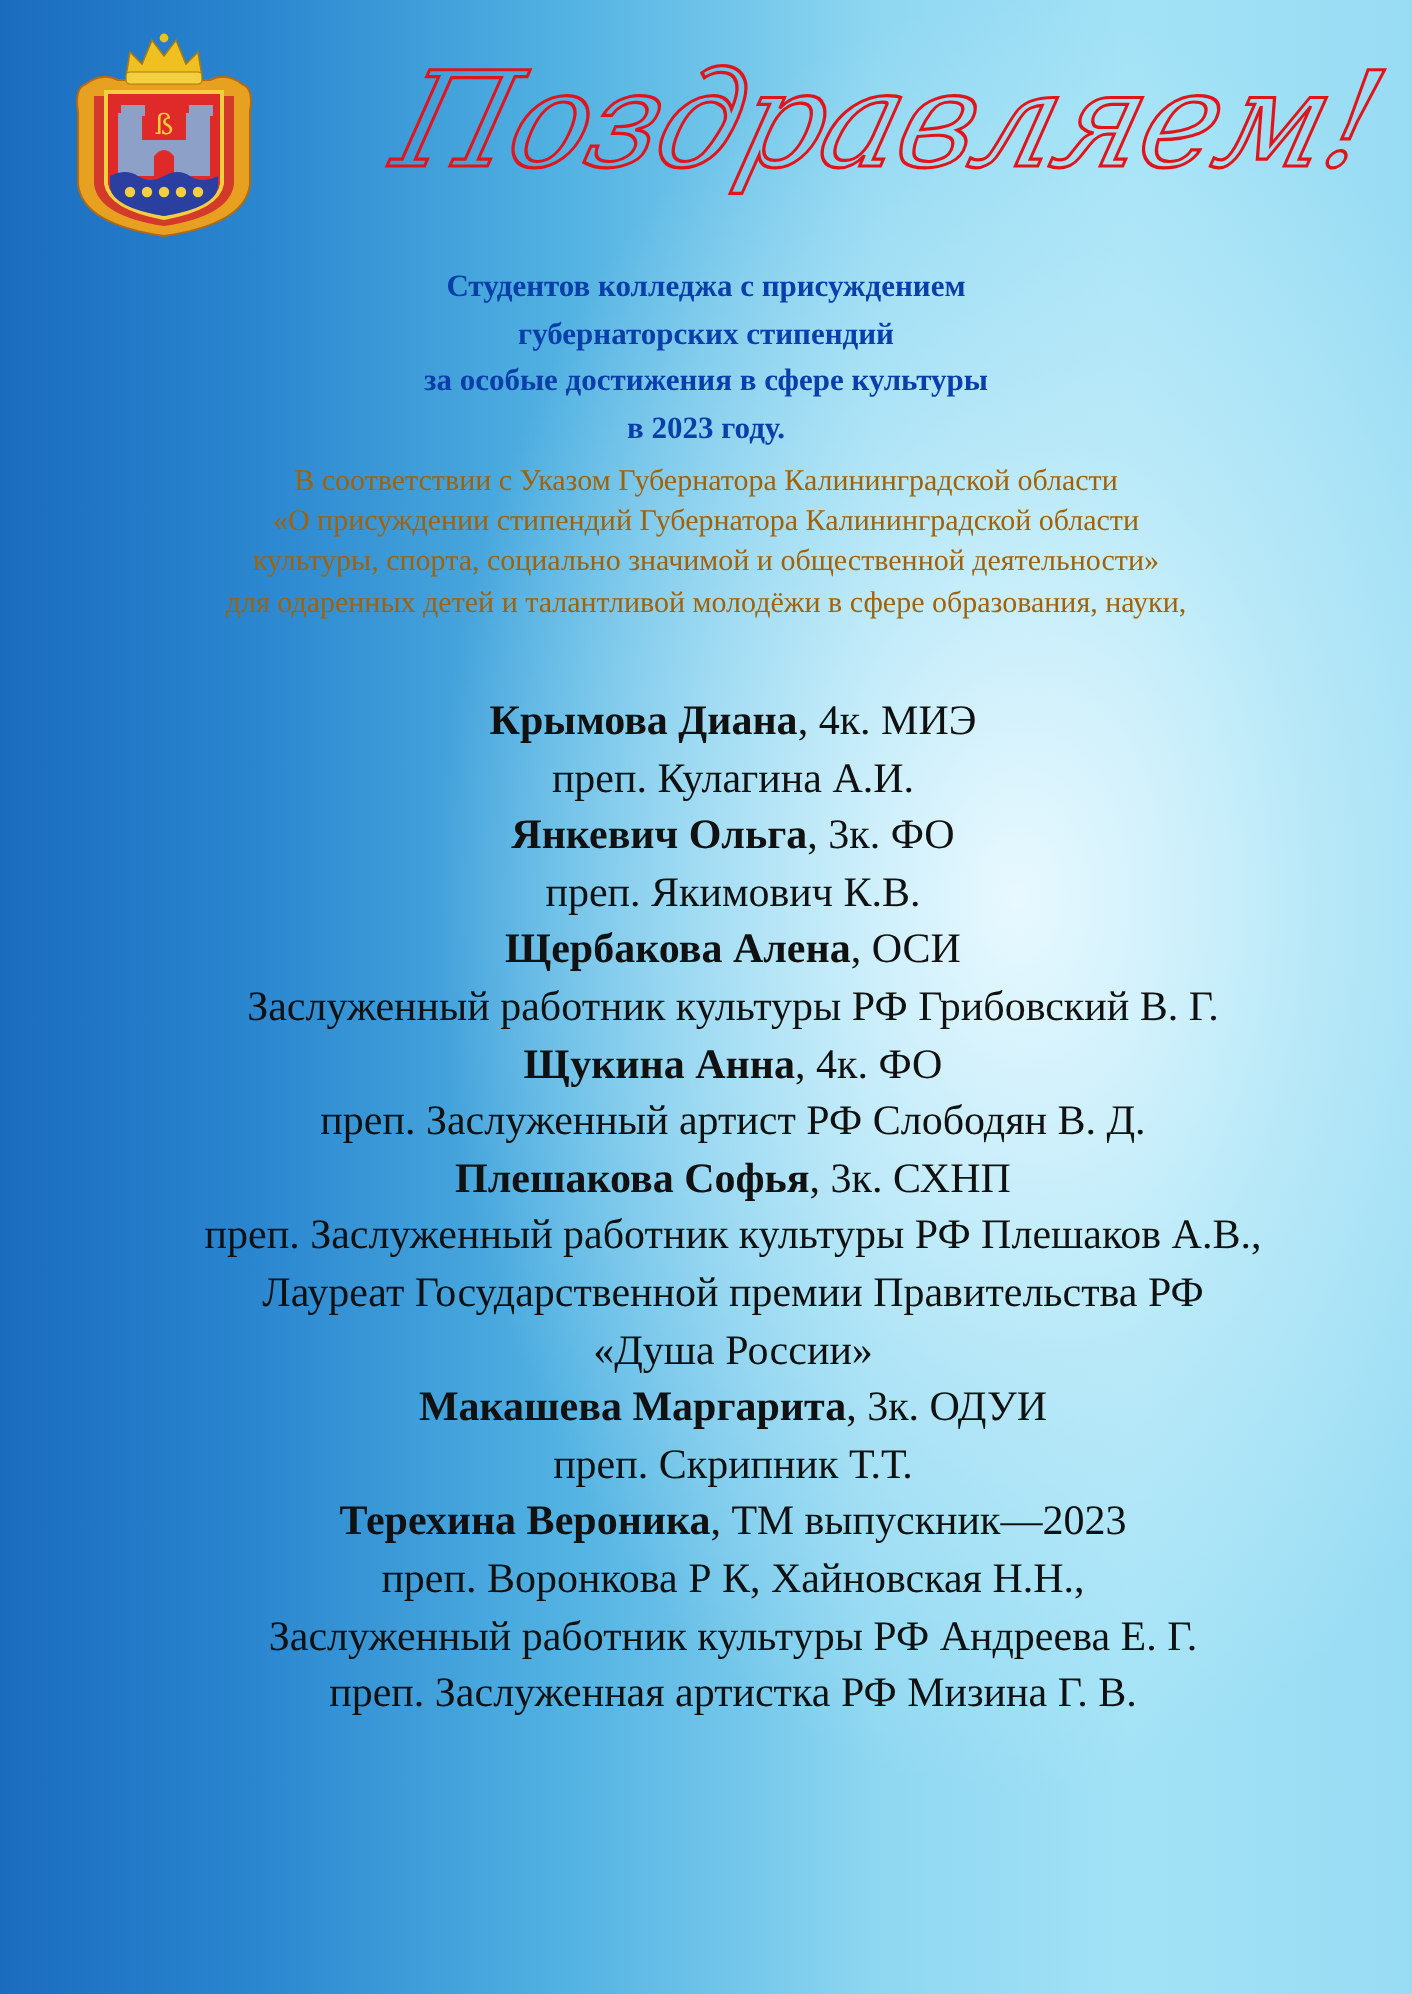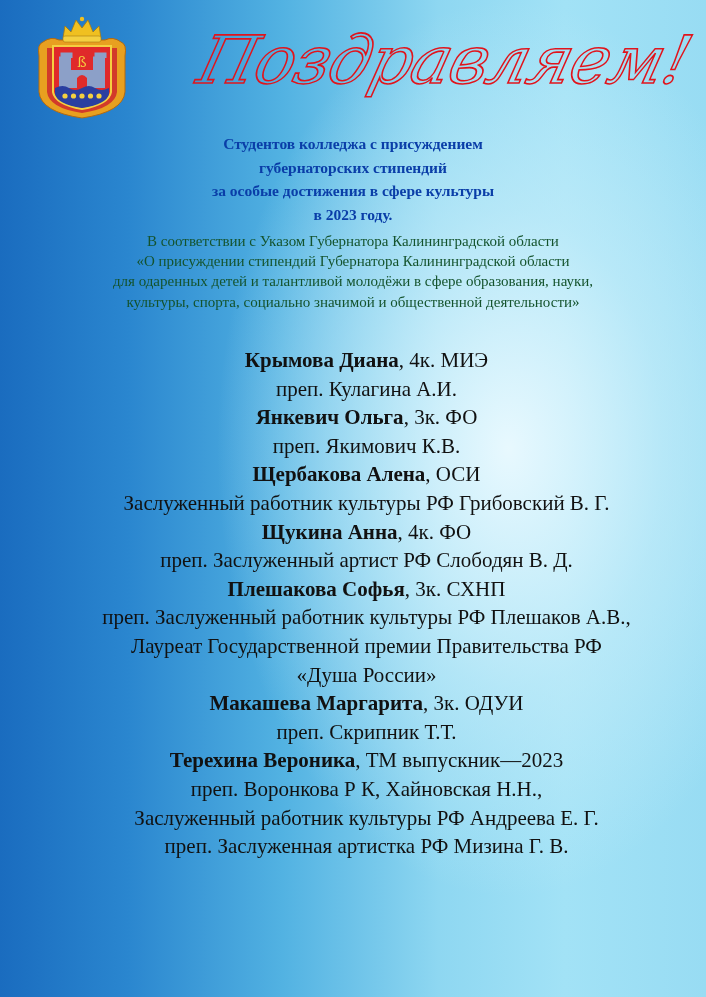--- a/index.html
+++ b/index.html
@@ -31,21 +31,21 @@
     text-align: center;
     font-family: Liberation Serif, serif;
     font-weight: bold; font-size: 15.5px; line-height: 23.5px;
     color: #0a3ea8;
   }
   .subhead div { white-space: nowrap; }
 
   .decree {
     position: absolute; left: 0; right: 0; top: 231px;
     text-align: center;
-    font-size: 15px; line-height: 20.2px; color: #14532d;
+    font-size: 15px; line-height: 20.2px; color: #a16207;
   }
   .decree div { white-space: nowrap; }
 
   .awardees {
     position: absolute; left: 0; right: 0; top: 346px;
     text-align: center; color: #111;
     font-size: 21px; line-height: 28.6px;
   }
   .awardees .row { white-space: nowrap; padding-left: 27px; }
   .awardees .name { font-weight: bold; }
@@ -87,22 +87,22 @@
   <div class="subhead">
     <div>Студентов колледжа с присуждением</div>
     <div>губернаторских стипендий</div>
     <div>за особые достижения в сфере культуры</div>
     <div>в 2023 году.</div>
   </div>
 
   <div class="decree">
     <div>В соответствии с Указом Губернатора Калининградской области</div>
     <div>«О присуждении стипендий Губернатора Калининградской области</div>
+    <div>культуры, спорта, социально значимой и общественной деятельности»</div>
     <div>для одаренных детей и талантливой молодёжи в сфере образования, науки,</div>
-    <div>культуры, спорта, социально значимой и общественной деятельности»</div>
   </div>
 
   <div class="awardees">
 
     <div class="row"><span class="name">Крымова Диана</span><span>, 4к. МИЭ</span></div>
     <div class="row">преп. Кулагина А.И.</div>
 
     <div class="row"><span class="name">Янкевич Ольга</span><span>, 3к. ФО</span></div>
     <div class="row">преп. Якимович К.В.</div>
 

